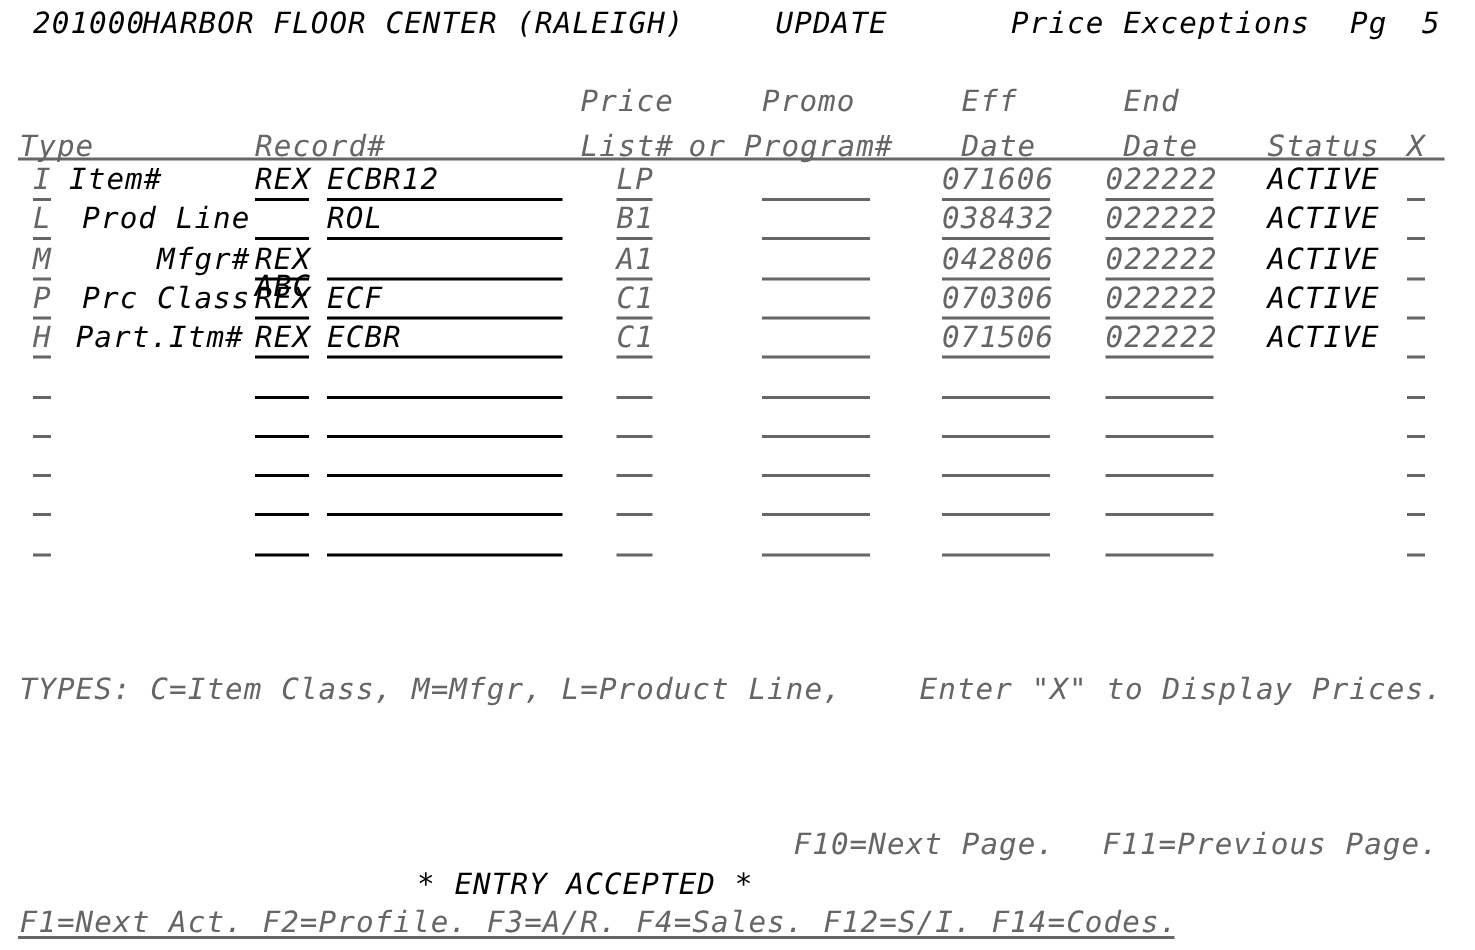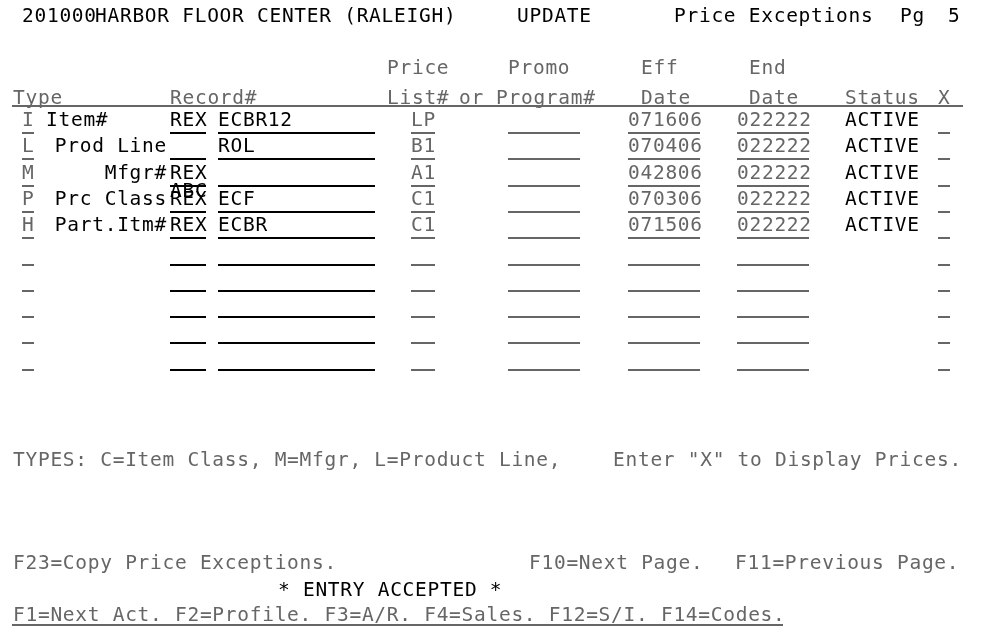--- a/index.html
+++ b/index.html
@@ -14,20 +14,21 @@
     position: relative;
     overflow: hidden;
     font-family: "DejaVu Sans Mono", "Liberation Mono", monospace;
   }
   #screen {
     position: absolute;
     left: 0; top: 0;
     width: 983px;
     height: 616px;
     background: #ffffff;
+    font-style: italic;
   }
   
   .t {
     position: absolute;
     font-family: "DejaVu Sans Mono", "Liberation Mono", monospace;
     font-size: 19.5px;
     line-height: 20px;
     letter-spacing: 0.72px;
     white-space: pre;
     color: #000000;
@@ -111,21 +112,21 @@
       <div class="fld" style="left:22px; top:158.3px; width:12px;"></div>
       <div class="t blk" style="left:46px; top:136.3px; width:121px; text-align:right;">Prod Line</div>
       <div class="t blk" style="left:170px; top:136.3px;margin-top:45px;">ABC</div>
       <div class="fldb" style="left:170px; top:158.3px; width:36px;"></div>
       <div class="t blk" style="left:218px; top:136.3px;">ROL</div>
       <div class="fldb" style="left:218px; top:158.3px; width:157px;"></div>
       <div class="t dim" style="left:411px; top:136.3px;">B1</div>
       <div class="fld" style="left:411px; top:158.3px; width:24px;"></div>
       <div class="t dim" style="left:508px; top:136.3px;"></div>
       <div class="fld" style="left:508px; top:158.3px; width:72px;"></div>
-      <div class="t dim" style="left:628px; top:136.3px;">070406</div>
+      <div class="t dim" style="left:628px; top:136.3px;">038432</div>
       <div class="fld" style="left:628px; top:158.3px; width:72px;"></div>
       <div class="t dim" style="left:737px; top:136.3px;">022222</div>
       <div class="fld" style="left:737px; top:158.3px; width:72px;"></div>
       <div class="t blk" style="left:845px; top:136.3px;">ACTIVE</div>
       <div class="t dim" style="left:938px; top:136.3px;"></div>
       <div class="fld" style="left:938px; top:158.3px; width:12px;"></div>
       <div style="position: absolute; left: 0px; width: 0px; height: 0px; top: 162.6px;"></div>
       <div class="t dim" style="left:22px; top:162.6px;">M</div>
       <div class="fld" style="left:22px; top:184.6px; width:12px;"></div>
       <div class="t blk" style="left:46px; top:162.6px; width:121px; text-align:right;">Mfgr#</div>
@@ -159,21 +160,21 @@
       <div class="t dim" style="left:628px; top:188.9px;">070306</div>
       <div class="fld" style="left:628px; top:210.9px; width:72px;"></div>
       <div class="t dim" style="left:737px; top:188.9px;">022222</div>
       <div class="fld" style="left:737px; top:210.9px; width:72px;"></div>
       <div class="t blk" style="left:845px; top:188.9px;">ACTIVE</div>
       <div class="t dim" style="left:938px; top:188.9px;"></div>
       <div class="fld" style="left:938px; top:210.9px; width:12px;"></div>
       <div style="position: absolute; left: 0px; width: 0px; height: 0px; top: 215.2px;"></div>
       <div class="t dim" style="left:22px; top:215.2px;">H</div>
       <div class="fld" style="left:22px; top:237.2px; width:12px;"></div>
-      <div class="t blk" style="left:46px; top:215.2px; width:121px; text-align:right;">Part.Itm#</div>
+      <div class="t blk" style="left:46px; top:215.2px; width:121px; text-align:center;">Part.Itm#</div>
       <div class="t blk" style="left:170px; top:215.2px;">REX</div>
       <div class="fldb" style="left:170px; top:237.2px; width:36px;"></div>
       <div class="t blk" style="left:218px; top:215.2px;">ECBR</div>
       <div class="fldb" style="left:218px; top:237.2px; width:157px;"></div>
       <div class="t dim" style="left:411px; top:215.2px;">C1</div>
       <div class="fld" style="left:411px; top:237.2px; width:24px;"></div>
       <div class="t dim" style="left:508px; top:215.2px;"></div>
       <div class="fld" style="left:508px; top:237.2px; width:72px;"></div>
       <div class="t dim" style="left:628px; top:215.2px;">071506</div>
       <div class="fld" style="left:628px; top:237.2px; width:72px;"></div>
@@ -265,21 +266,20 @@
       <div class="fld" style="left:628px; top:368.70000000000005px; width:72px;"></div>
       <div class="t dim" style="left:737px; top:346.70000000000005px;"></div>
       <div class="fld" style="left:737px; top:368.70000000000005px; width:72px;"></div>
       <div class="t dim" style="left:938px; top:346.70000000000005px;"></div>
       <div class="fld" style="left:938px; top:368.70000000000005px; width:12px;"></div>
     </div>
 
   <div class="t dim" style="left:13px; top:450px;">TYPES: C=Item Class, M=Mfgr, L=Product Line,</div>
   <div class="t dim" style="left:613px; top:450px;">Enter "X" to Display Prices.</div>
 
-  <div class="t dim" style="left:13px; top:553px;">F23=Copy Price Exceptions.</div>
   <div class="t dim" style="left:529px; top:553px;">F10=Next Page.</div>
   <div class="t dim" style="left:735px; top:553px;">F11=Previous Page.</div>
 
   <div class="t blk" style="left:278px; top:580px;">* ENTRY ACCEPTED *</div>
 
   <div class="t dim" style="left:13px; top:605px;">F1=Next Act. F2=Profile. F3=A/R. F4=Sales. F12=S/I. F14=Codes.</div>
   <div class="fld" style="left:12px; top:624px; width:771px;"></div>
 
 
 </div>

